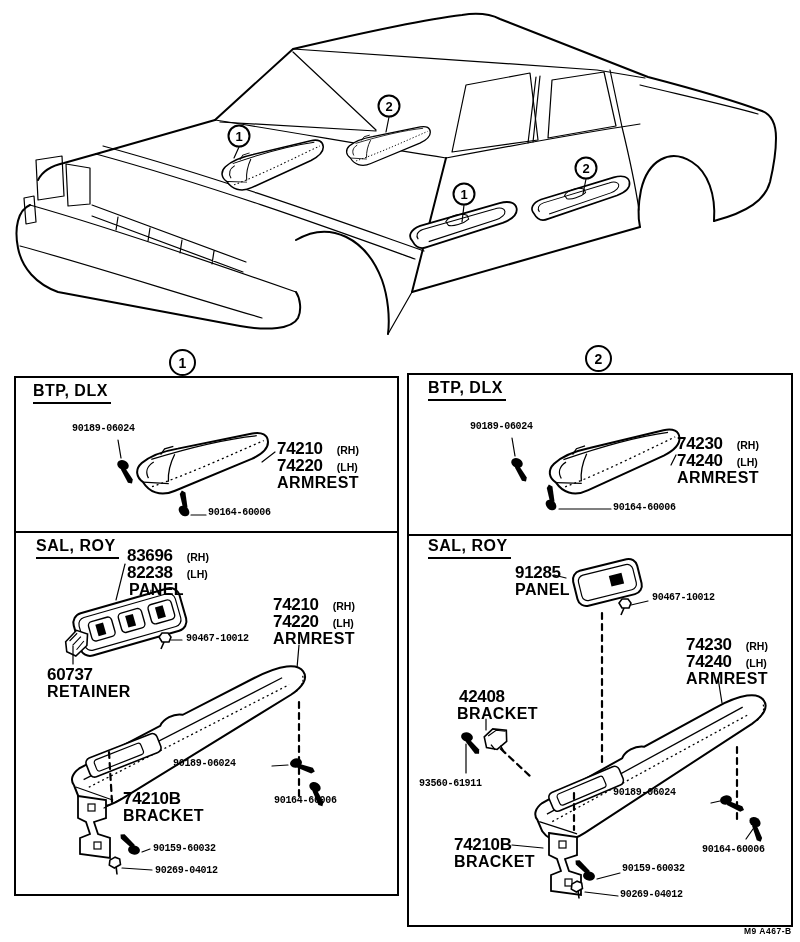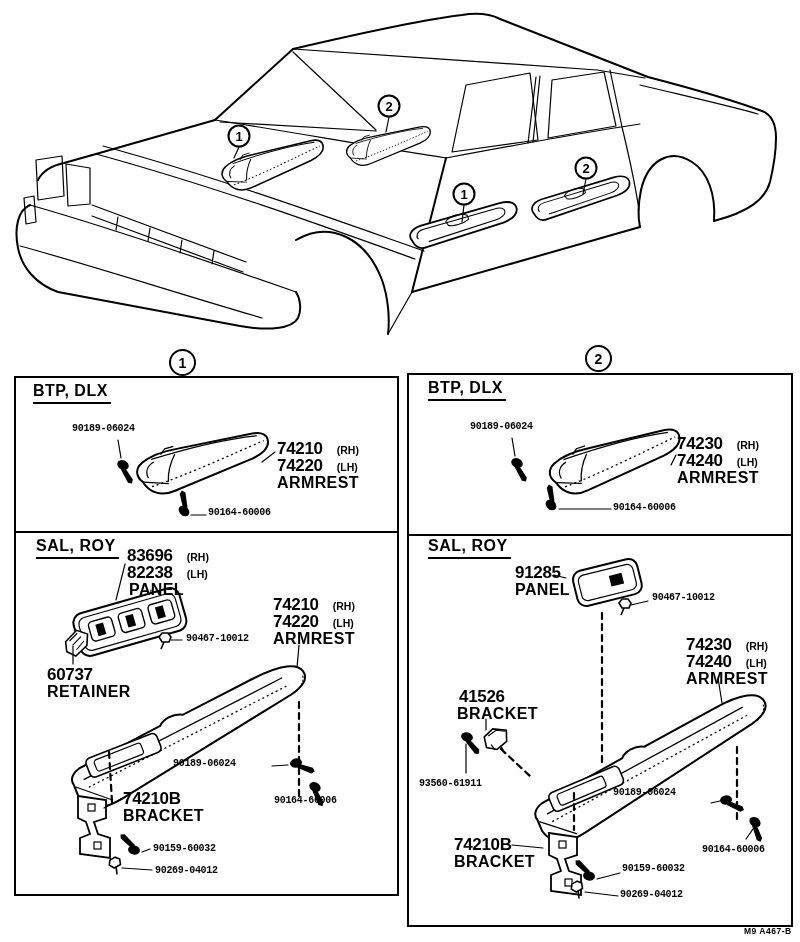--- a/index.html
+++ b/index.html
@@ -270,21 +270,21 @@
     <span class="lbl word" style="left:268px;top:95px;">ARMREST</span>
     <span class="lbl pn" style="left:204px;top:128px;">90164-60006</span>
 
     <span class="lbl t-head" style="left:19px;top:163px;">SAL, ROY</span>
     <span class="lbl pn-lg" style="left:106px;top:189px;font-size:17px;">91285</span>
     <span class="lbl word" style="left:106px;top:207px;">PANEL</span>
     <span class="lbl pn" style="left:243px;top:218px;">90467-10012</span>
     <span class="lbl" style="left:277px;top:261px;"><span class="pn-lg">74230</span><span class="tag">(RH)</span></span>
     <span class="lbl" style="left:277px;top:278px;"><span class="pn-lg">74240</span><span class="tag">(LH)</span></span>
     <span class="lbl word" style="left:277px;top:296px;">ARMREST</span>
-    <span class="lbl pn-lg" style="left:50px;top:313px;font-size:17px;">41526</span>
+    <span class="lbl pn-lg" style="left:50px;top:313px;font-size:17px;">42408</span>
     <span class="lbl word" style="left:48px;top:331px;">BRACKET</span>
     <span class="lbl pn" style="left:10px;top:404px;">93560-61911</span>
     <span class="lbl pn" style="left:204px;top:413px;">90189-06024</span>
     <span class="lbl pn-lg" style="left:45px;top:461px;font-size:17px;">74210B</span>
     <span class="lbl word" style="left:45px;top:479px;">BRACKET</span>
     <span class="lbl pn" style="left:293px;top:470px;">90164-60006</span>
     <span class="lbl pn" style="left:213px;top:489px;">90159-60032</span>
     <span class="lbl pn" style="left:211px;top:515px;">90269-04012</span>
   </div>
 

